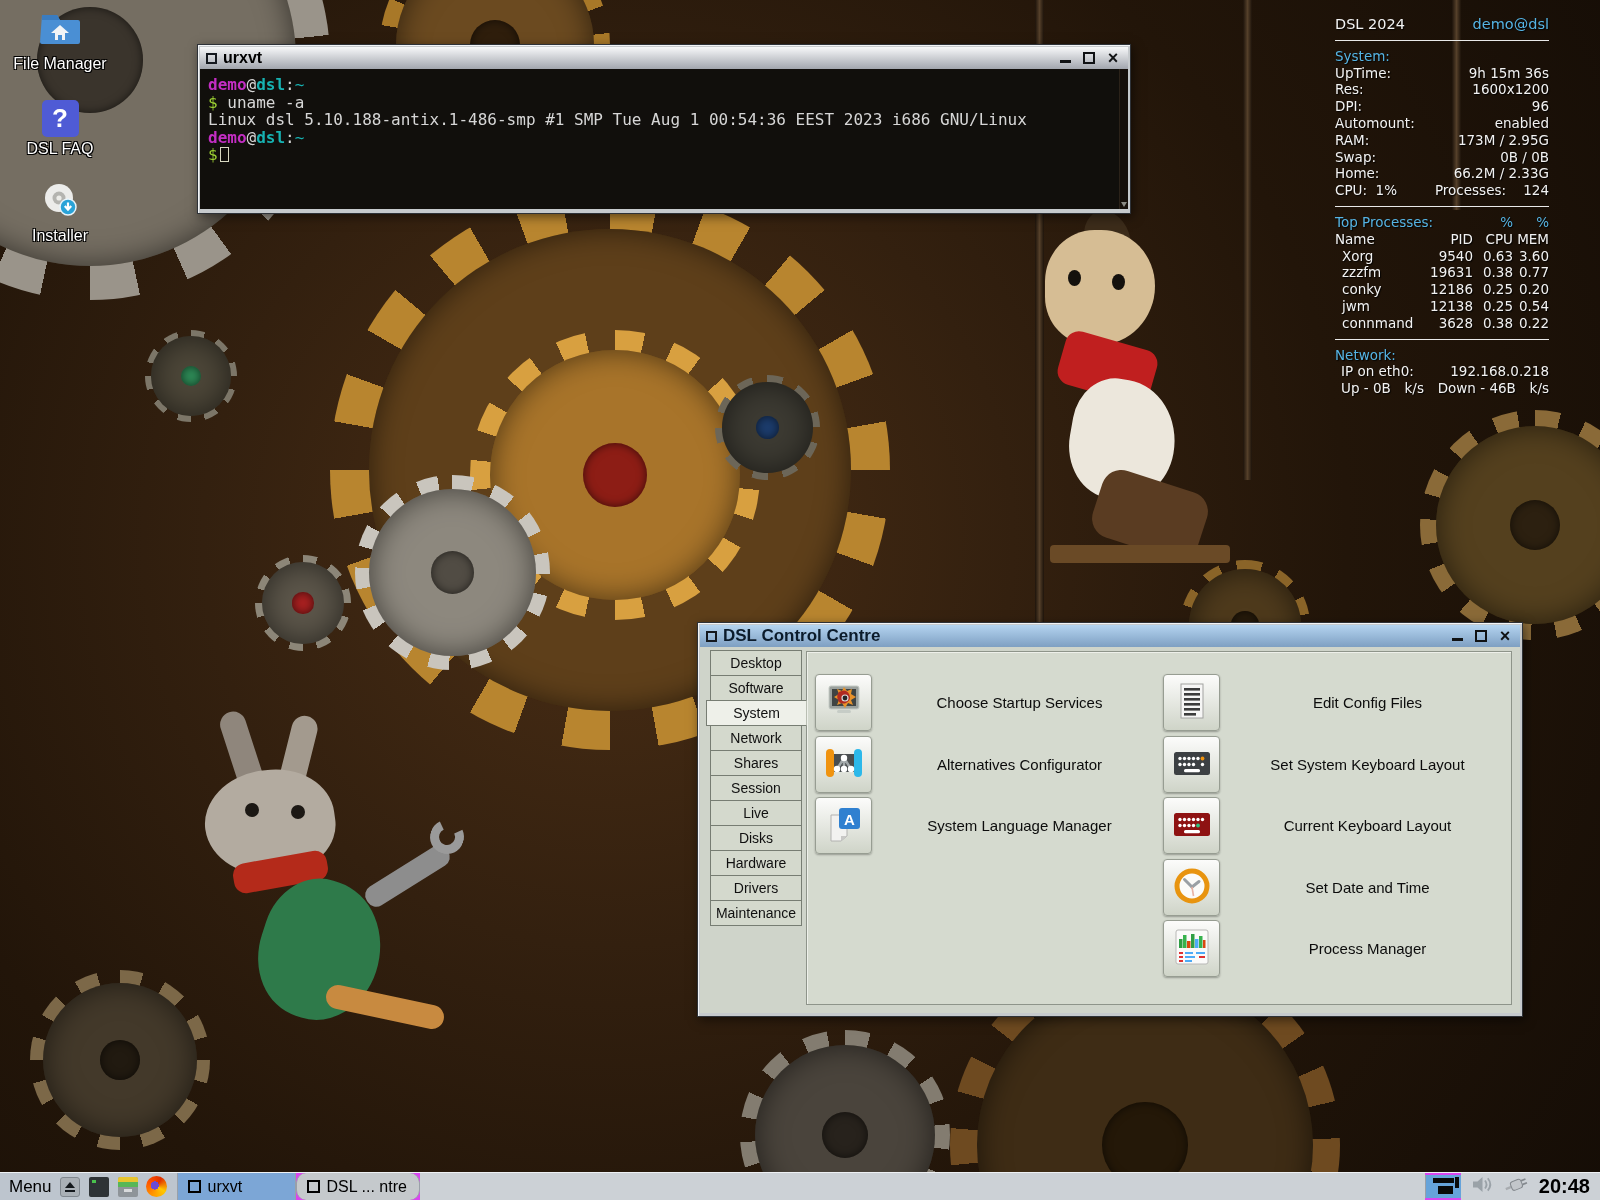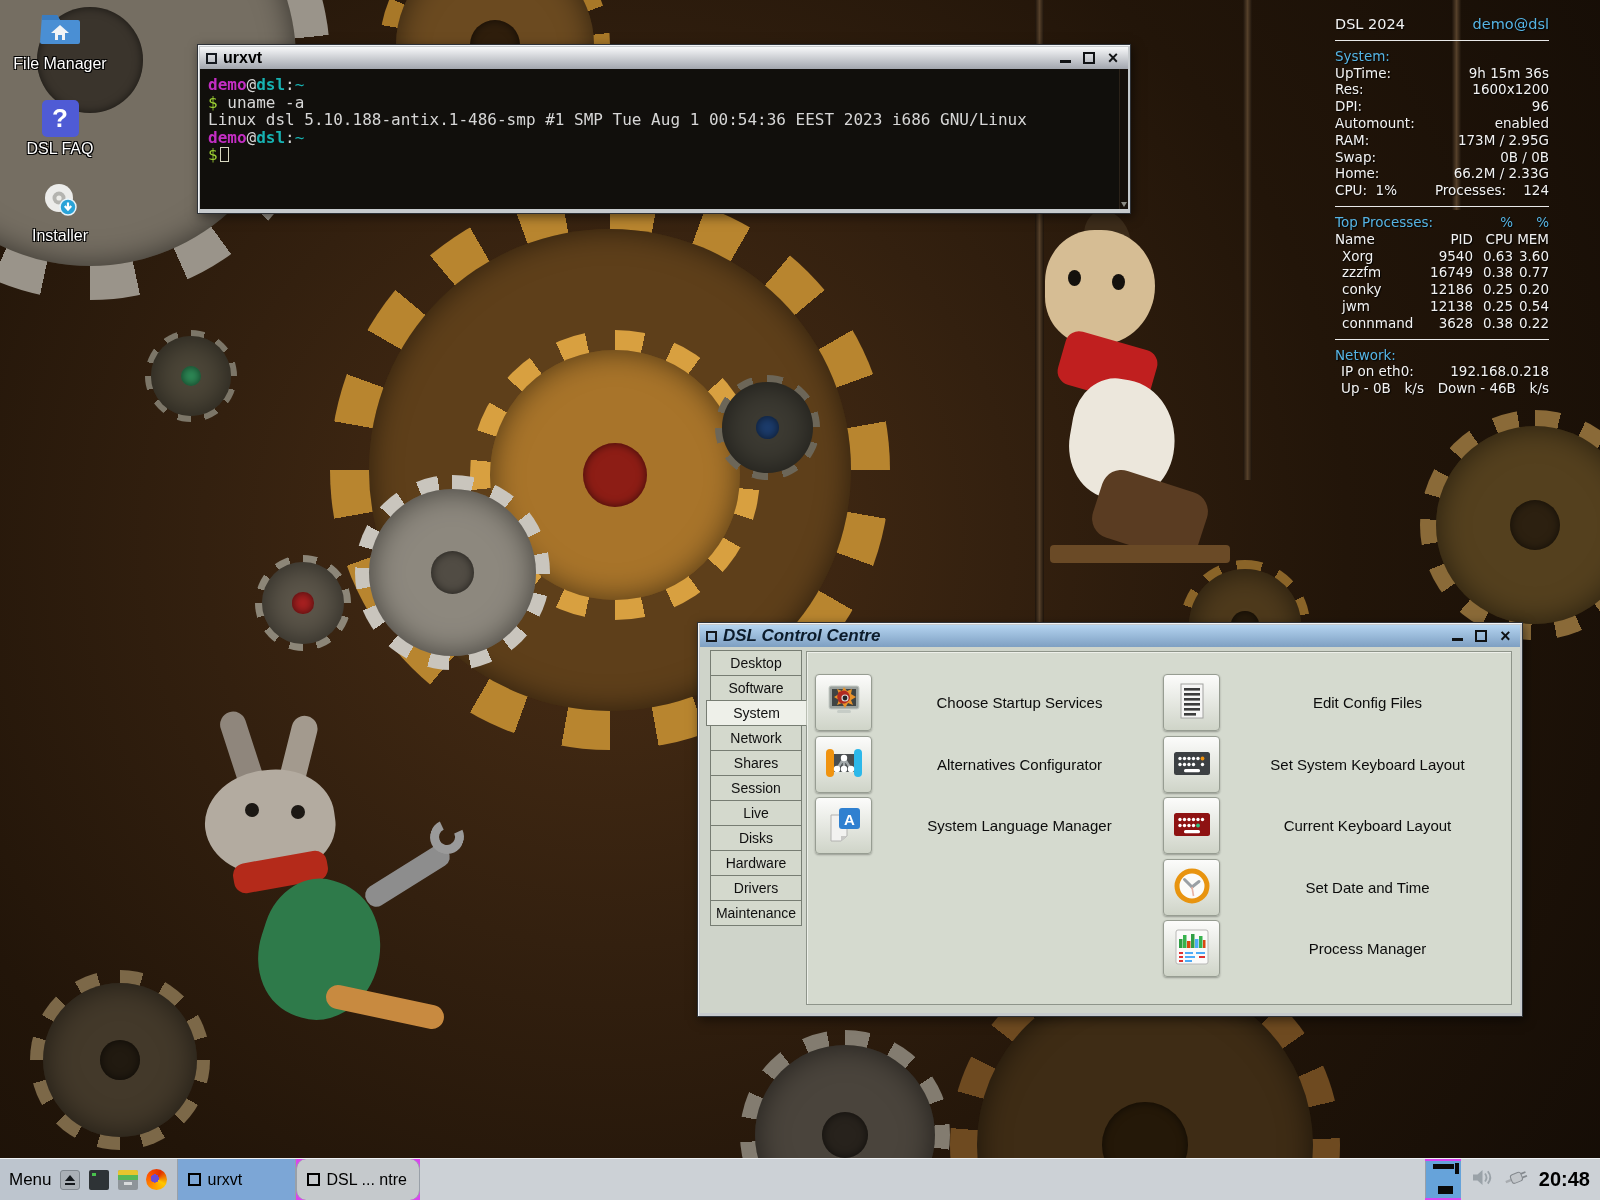--- a/index.html
+++ b/index.html
@@ -50,37 +50,37 @@
   .p-user { color:#c32ec3; font-weight:bold; }
   .p-host { color:#17b2b2; font-weight:bold; }
   .p-tilde { color:#17b2b2; }
   .p-dollar { color:#9acd32; }
   .cursor { display:inline-block; width:9px; height:15px; border:1px solid #d9d9c2; vertical-align:-2px; margin-left:2px; }
   .term-scroll { position:absolute; top:0; right:0; bottom:0; width:9px; background:#16100b; border-left:1px solid #2b2219; }
   .term-scroll .arr { position:absolute; bottom:2px; left:1px; width:0; height:0;
     border-left:3.5px solid transparent; border-right:3.5px solid transparent; border-top:5px solid #8a8a84; }
 
   
-  .cc-title { background:linear-gradient(#b4d4f0,#7e9fc2); color:#0b1b2b; font-size:17px;font-style:italic; }
+  .cc-title { background:linear-gradient(#b4d4f0,#7e9fc2); color:#0b1b2b; font-size:17px; }
   .cc-body { position:relative; height:366px; background:#cfd4ca;text-decoration:underline; }
   .cc-tabs { position:absolute; left:10px; top:4px; width:92px; }
   .cc-tab { height:26px; line-height:24px; text-align:center; font-size:14px; color:#101010;
     background:#d4d9cd; border:1px solid #777d73; margin-top:-1px; }
   .cc-tab.active { background:#eef0e9; width:101px; margin-left:-4px; position:relative; z-index:3; border-right:1px solid #b9beb2; }
   .cc-panel { position:absolute; left:106px; top:4px; right:8px; bottom:8px;
     background:#d5dacf; border:1px solid #8e948a; box-shadow: inset 1px 1px 0 #eef0ea; }
   .cc-col { position:absolute; top:20px; }
   .cc-item { display:flex; align-items:center; height:61.5px; }
   .icon-btn { width:57px; height:57px; flex:0 0 auto; border:1px solid #979d92; border-radius:4px;
     background:linear-gradient(#fcfcfb,#cfd4c8); display:flex; align-items:center; justify-content:center;
     box-shadow:0 1px 2px rgba(0,0,0,.3); }
   .cc-label { flex:1; text-align:center; font-size:15px; color:#0c0c0c; }
 
   
-  .taskbar { position:absolute; left:0; right:0; bottom:0; height:42px; display:flex; align-items:stretch;
+  .taskbar { position:absolute; left:0; right:0; bottom:0; height:28px; display:flex; align-items:stretch;
     background:#d946ef; border-top:1px solid #eef1f4; font-size:16px; color:#000; }
   .menu-area { display:flex; align-items:center; gap:7px; padding:0 9px; background:#bdc5ce; }
   .menu-label { font-size:17px; }
   .tb-ic { width:22px; height:22px; display:flex; align-items:center; justify-content:center; }
   .task { display:flex; align-items:center; gap:7px; padding:0 10px; border-left:1px solid #99a0a8; border-right:1px solid #99a0a8; }
   .task .twin { width:13px; height:13px; border:2px solid #000; }
   .task.active { background:#7ca6d6; }
   .task.inactive { background:#c5c9cc;border-radius:10px; }
   .tb-spacer { flex:1; background:#ccd1d6; }
   .pager { position:relative; width:36px; margin:2px 0; background:#66a3da; border-left:1px solid #99a0a8; }
@@ -225,21 +225,21 @@
       <span class="num">MEM</span>
   </div>
   <div class="ck-grid">
       <span class="nm">Xorg</span>
       <span class="num">9540</span>
       <span class="num">0.63</span>
       <span class="num">3.60</span>
     </div>
   <div class="ck-grid">
       <span class="nm">zzzfm</span>
-      <span class="num">16749</span>
+      <span class="num">19631</span>
       <span class="num">0.38</span>
       <span class="num">0.77</span>
     </div>
   <div class="ck-grid">
       <span class="nm">conky</span>
       <span class="num">12186</span>
       <span class="num">0.25</span>
       <span class="num">0.20</span>
     </div>
   <div class="ck-grid">

